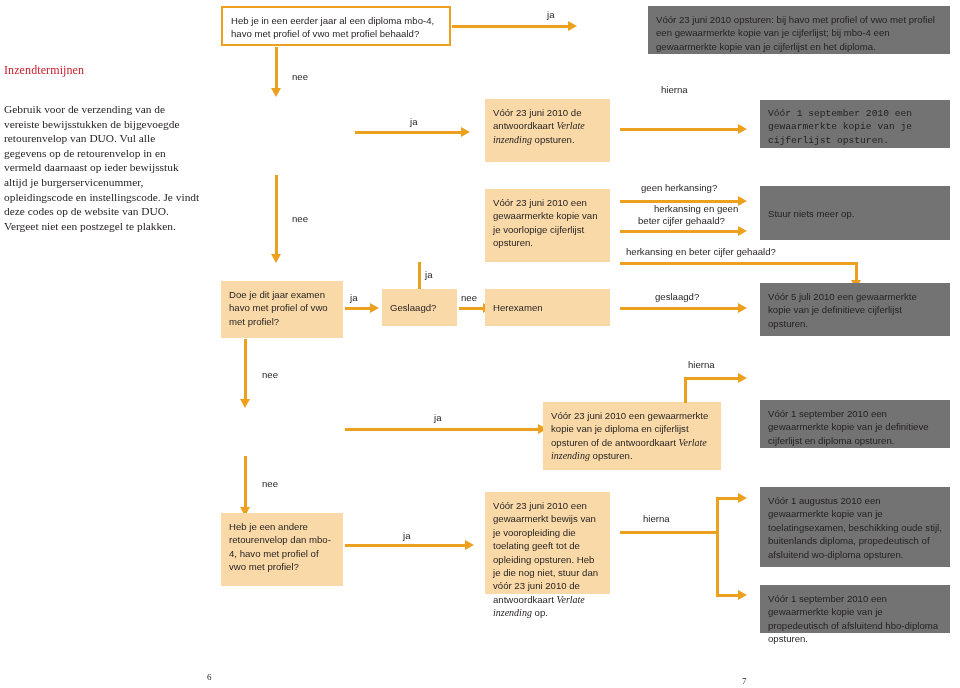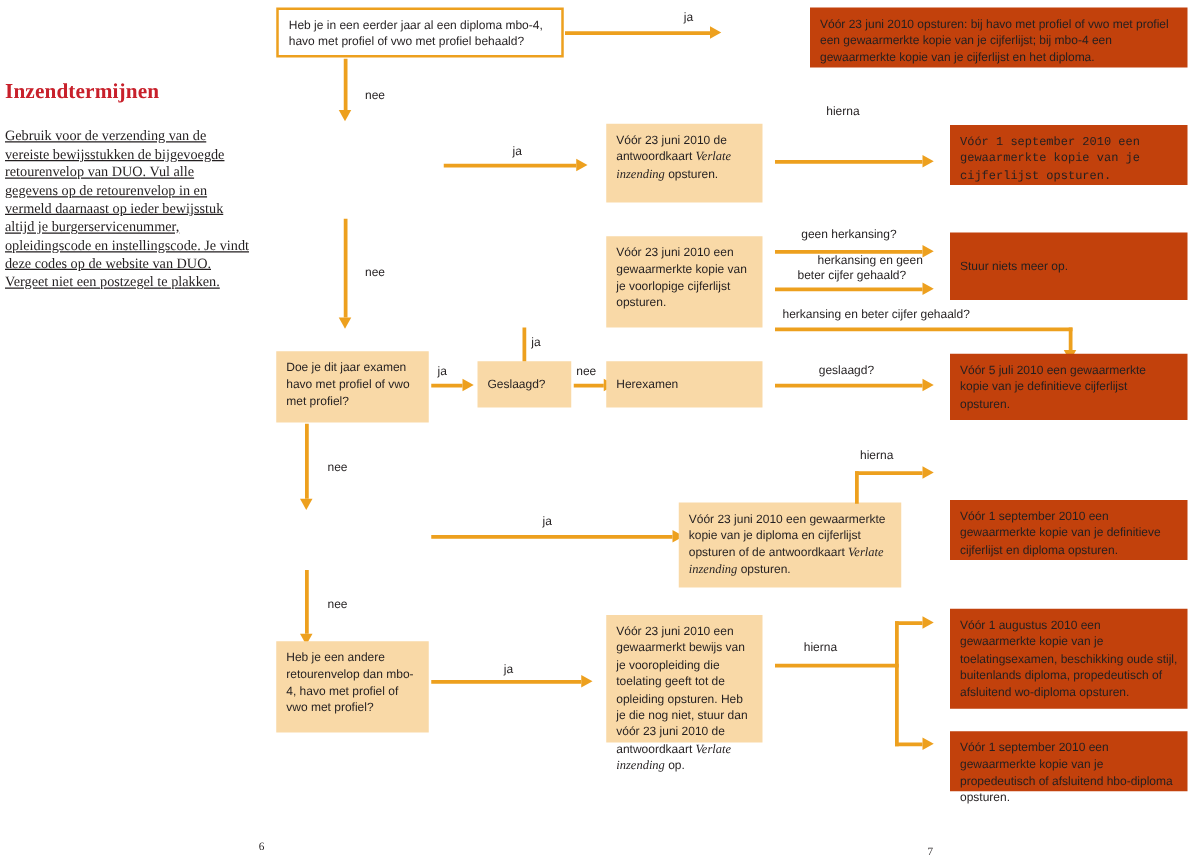--- a/index.html
+++ b/index.html
@@ -9,47 +9,46 @@
     font-family:"Liberation Serif", serif;
     position:relative;
     overflow:hidden;
   }
   #stage{position:absolute;left:0;top:0;width:960px;height:688px;}
 
   
   .side-title{
     position:absolute;
     font-family:"Liberation Serif", serif;
-    font-size:17px;
-    font-weight:700;
+    font-size:12px;
+    font-weight:400;
     color:#c8202b;
     letter-spacing:0.1px;
   }
   .side-body{
     position:absolute;
     font-family:"Liberation Serif", serif;
     font-size:11.4px;
     line-height:14.6px;
     color:#231f20;
     text-align:left;
-    text-decoration:underline;
   }
 
   
   .box{
     position:absolute;
     box-sizing:border-box;
     background:#f9d9a7;
     color:#231f20;
     font-family:"Liberation Sans", sans-serif;
     font-size:9.6px;
     line-height:13.4px;
     padding:7px 8px 6px 8px;
   }
-  .box.light{background:#c2410c;}
+  .box.light{background:#737373;}
   .box.outline{
     background:#ffffff;
     border:2px solid #eda01e;
     padding:6px 8px;
   }
   .box .it{font-family:"Liberation Serif", serif;font-style:italic;font-size:10px;}
   .box.vcenter{display:flex;align-items:center;}
   .box.vcenter > span{display:block;width:100%;}
 
   

